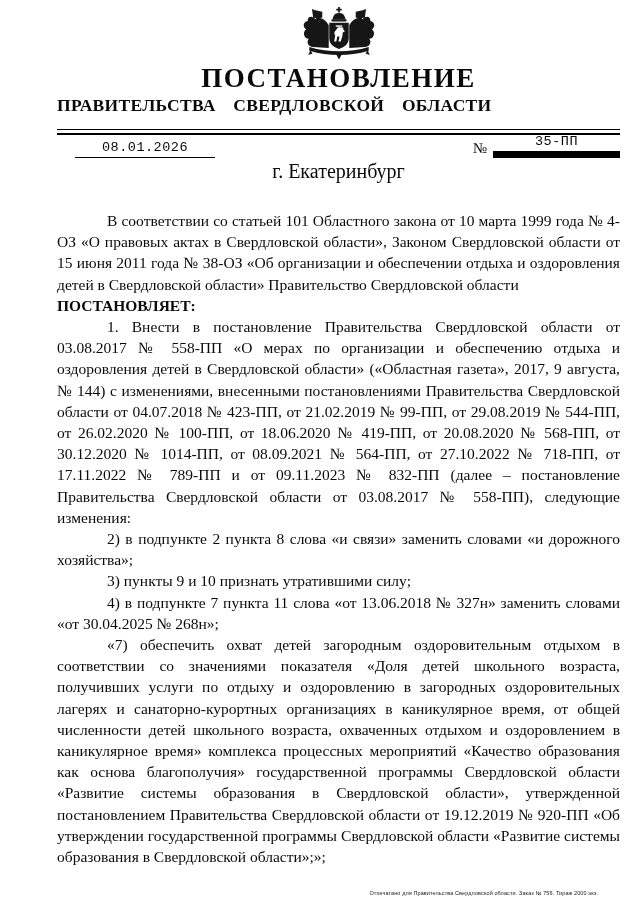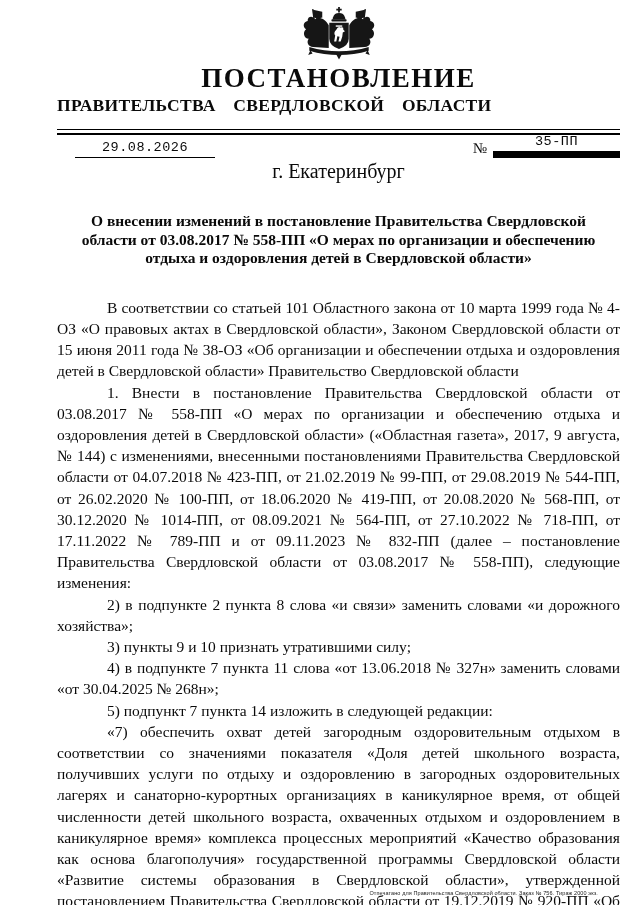--- a/index.html
+++ b/index.html
@@ -88,36 +88,35 @@
         </g>
       </svg>
     </div>
 
     <div class="doc-type">ПОСТАНОВЛЕНИЕ</div>
     <div class="org-name">ПРАВИТЕЛЬСТВА СВЕРДЛОВСКОЙ ОБЛАСТИ</div>
 
     <div class="header-rule"></div>
 
     <div class="meta-row">
-      <div class="date-field mono">29.08.2026</div>
+      <div class="date-field mono">08.01.2026</div>
       <div class="num-group">
         <span class="num-sign">№</span>
         <span class="num-field mono">35-ПП</span>
       </div>
     </div>
 
     <div class="city">г. Екатеринбург</div>
 
-    <div class="subject">О внесении изменений в постановление Правительства Свердловской области от 03.08.2017 № 558-ПП «О мерах по организации и обеспечению отдыха и оздоровления детей в Свердловской области»</div>
 
     <div class="body-text">
       <p class="p">В соответствии со статьей 101 Областного закона от 10 марта 1999 года № 4-ОЗ «О правовых актах в Свердловской области», Законом Свердловской области от 15 июня 2011 года № 38-ОЗ «Об организации и обеспечении отдыха и оздоровления детей в Свердловской области» Правительство Свердловской области</p>
+      <p class="p no-indent bold">ПОСТАНОВЛЯЕТ:</p>
       <p class="p">1. Внести в постановление Правительства Свердловской области от 03.08.2017 № 558-ПП «О мерах по организации и обеспечению отдыха и оздоровления детей в Свердловской области» («Областная газета», 2017, 9 августа, № 144) с изменениями, внесенными постановлениями Правительства Свердловской области от 04.07.2018 № 423-ПП, от 21.02.2019 № 99-ПП, от 29.08.2019 № 544-ПП, от 26.02.2020 № 100-ПП, от 18.06.2020 № 419-ПП, от 20.08.2020 № 568-ПП, от 30.12.2020 № 1014-ПП, от 08.09.2021 № 564-ПП, от 27.10.2022 № 718-ПП, от 17.11.2022 № 789-ПП и от 09.11.2023 № 832-ПП (далее – постановление Правительства Свердловской области от 03.08.2017 № 558-ПП), следующие изменения:</p>
       <p class="p">2) в подпункте 2 пункта 8 слова «и связи» заменить словами «и дорожного хозяйства»;</p>
       <p class="p">3) пункты 9 и 10 признать утратившими силу;</p>
       <p class="p">4) в подпункте 7 пункта 11 слова «от 13.06.2018 № 327н» заменить словами «от 30.04.2025 № 268н»;</p>
-      <p class="p">5) подпункт 7 пункта 14 изложить в следующей редакции:</p>
       <p class="p">«7) обеспечить охват детей загородным оздоровительным отдыхом в соответствии со значениями показателя «Доля детей школьного возраста, получивших услуги по отдыху и оздоровлению в загородных оздоровительных лагерях и санаторно-курортных организациях в каникулярное время, от общей численности детей школьного возраста, охваченных отдыхом и оздоровлением в каникулярное время» комплекса процессных мероприятий «Качество образования как основа благополучия» государственной программы Свердловской области «Развитие системы образования в Свердловской области», утвержденной постановлением Правительства Свердловской области от 19.12.2019 № 920-ПП «Об утверждении государственной программы Свердловской области «Развитие системы образования в Свердловской области»;»;</p>
     </div>
   </div>
 
   <div class="print-footer">Отпечатано для Правительства Свердловской области. Заказ № 756. Тираж 2000 экз.</div>
 </div>
 
 </body></html>

